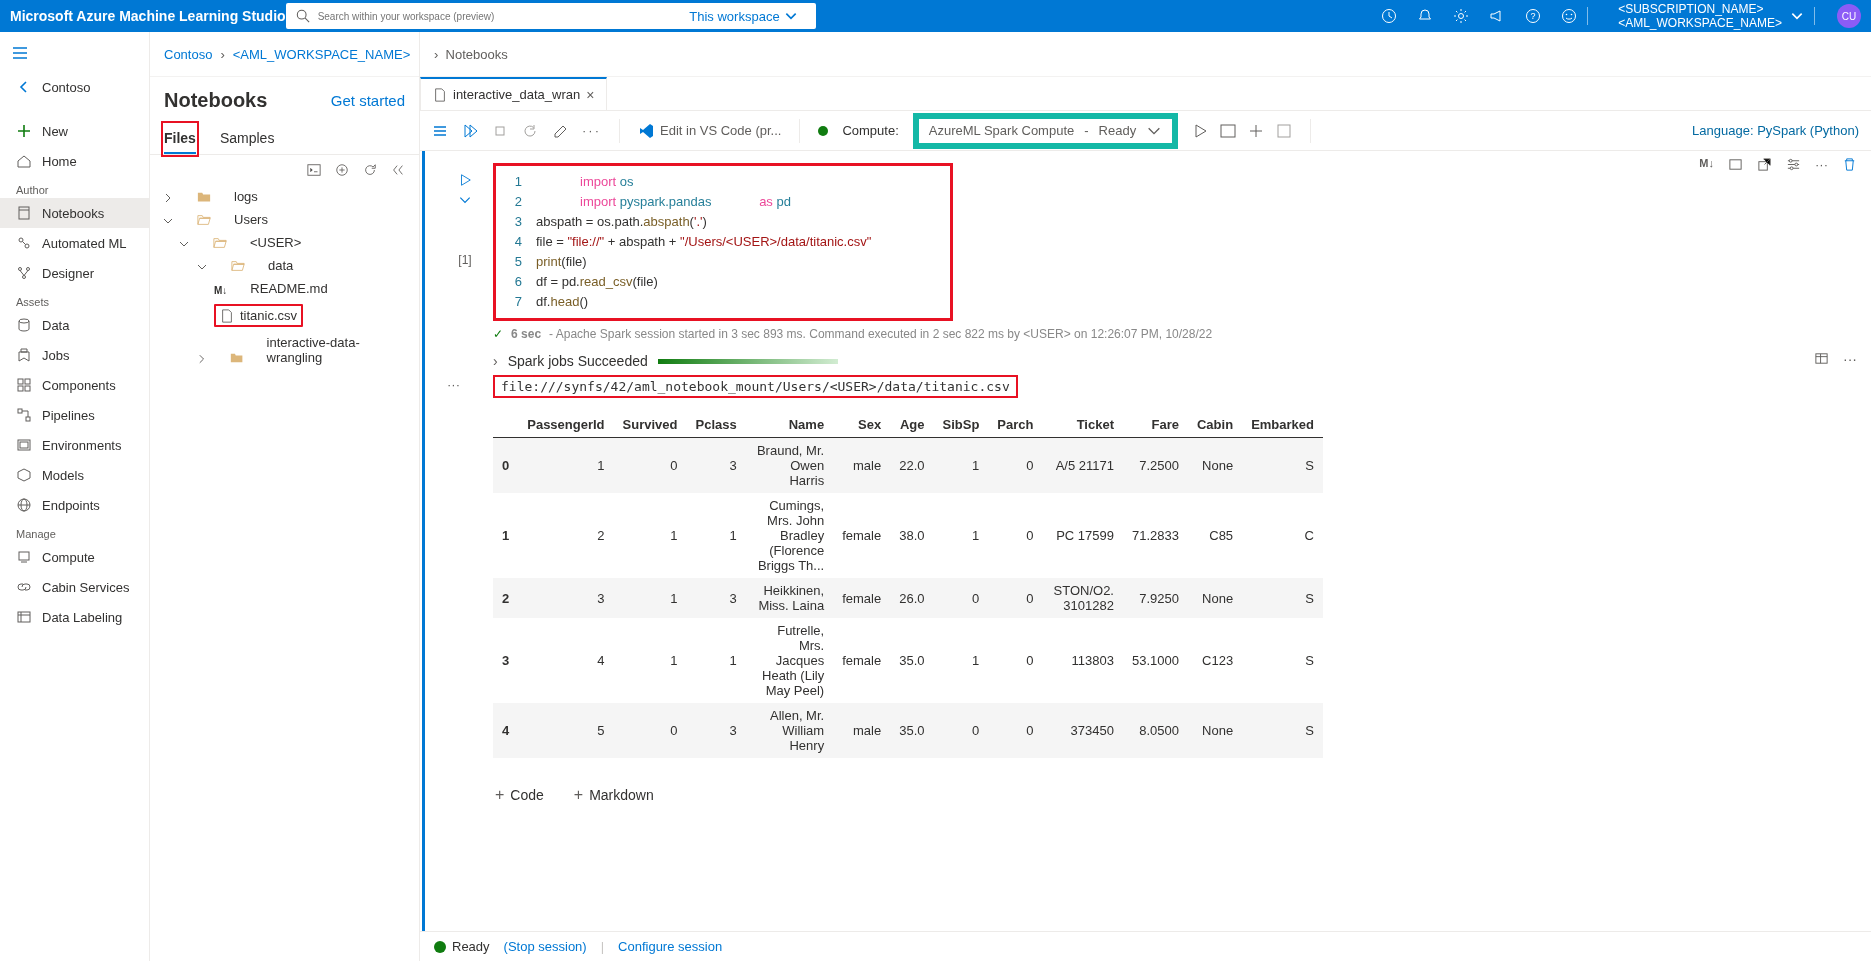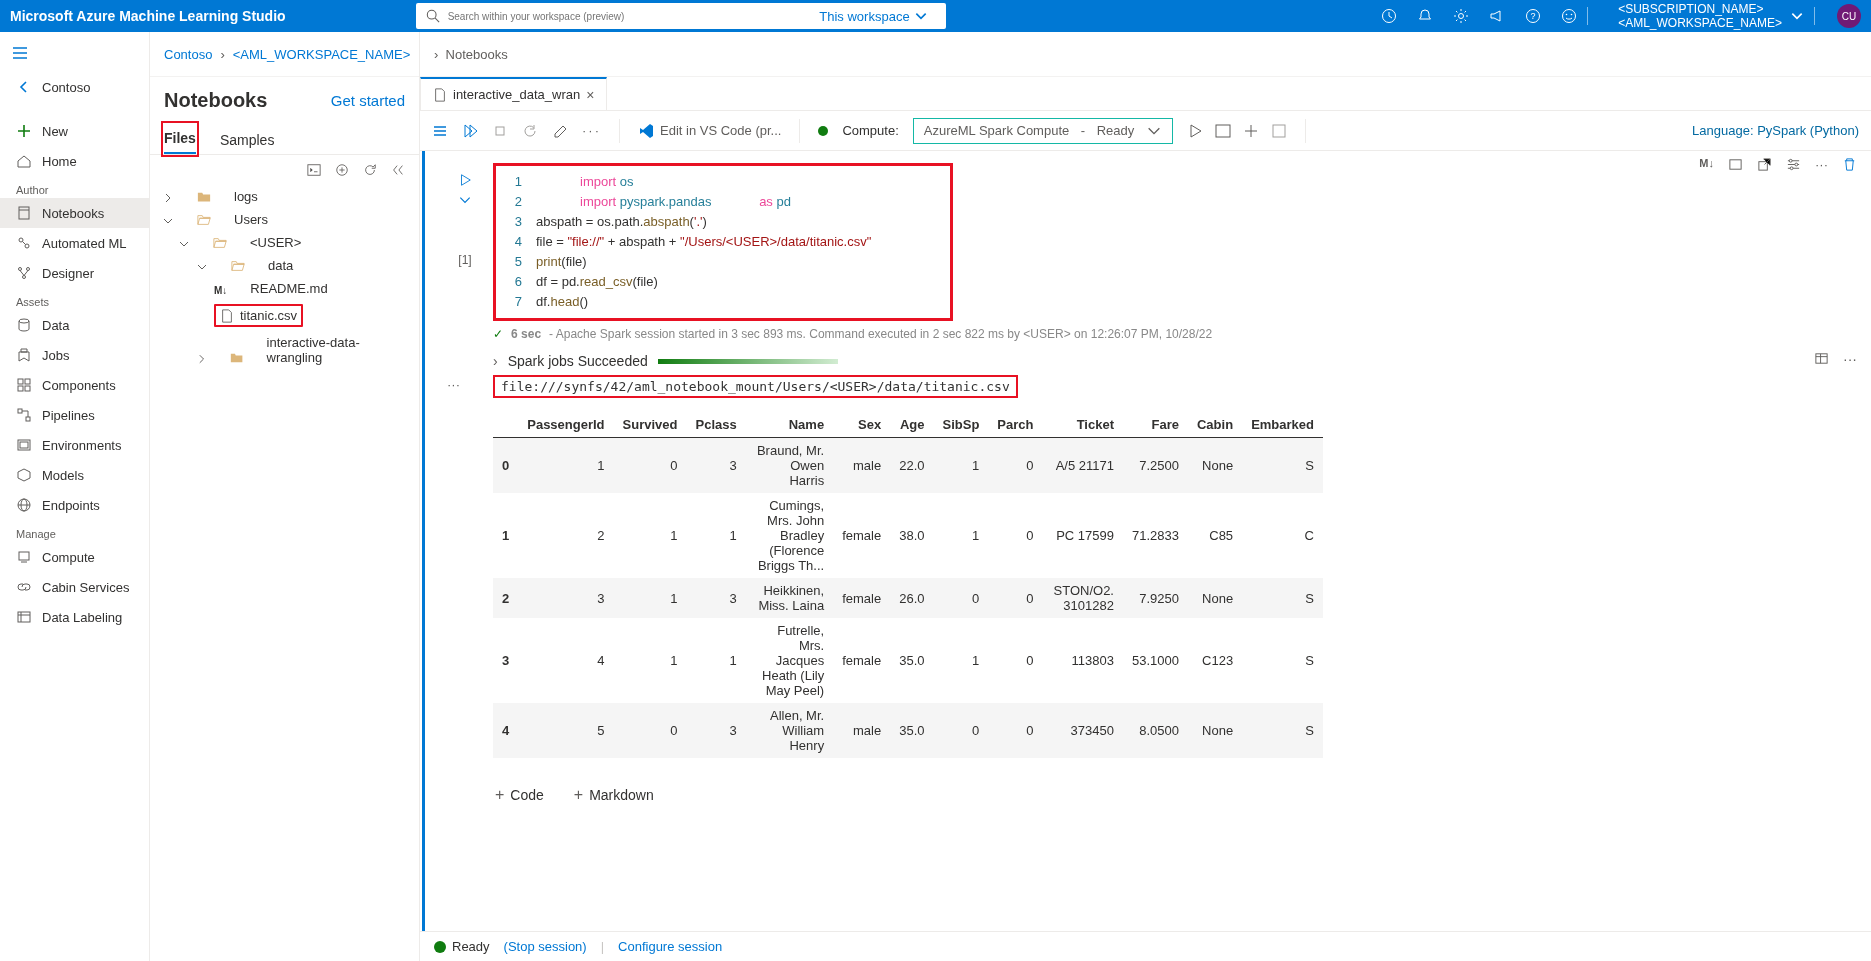--- a/index.html
+++ b/index.html
@@ -1,45 +1,45 @@
 <!DOCTYPE html>
 <html><head>
 <meta charset="utf-8">
 <style>
 * { margin:0; padding:0; box-sizing:border-box; font-family:"Segoe UI",-apple-system,Arial,sans-serif; }
 body { background:#fff; font-size:13px; color:#323130; overflow:hidden; }
 
 .topbar { height:32px; background:#0078d4; display:flex; align-items:center; color:#fff; padding:0 10px; }
-.topbar .title { font-size:14px; font-weight:600; margin-right:130px; }
+.topbar .title { font-size:14px; font-weight:600; }
 .searchbox { flex:0 0 530px; background:#fff; border-radius:2px; height:26px; display:flex; align-items:center; padding:0 10px; color:#605e5c; }
 .searchbox svg { width:14px; height:14px; margin-right:8px; }
 .searchbox input { border:none; outline:none; flex:1; font-size:10px; }
 .searchbox .scope { color:#0078d4; font-size:13px; display:flex; align-items:center; gap:4px; }
 .topbar .spacer { flex:1; }
 .topbar .icons { display:flex; gap:20px; align-items:center; }
 .topbar .icons svg { width:16px; height:16px; }
 .topbar .subinfo { margin-left:20px; font-size:12px; line-height:14px; }
-.topbar .avatar { width:24px; height:24px; border-radius:50%; background:#701a75; color:#fff; display:flex; align-items:center; justify-content:center; font-size:10px; margin-left:12px; }
+.topbar .avatar { width:24px; height:24px; border-radius:50%; background:#8b5cf6; color:#fff; display:flex; align-items:center; justify-content:center; font-size:10px; margin-left:12px; }
 
 .shell { display:flex; height:calc(100vh - 32px); }
 .leftnav { width:150px; border-right:1px solid #edebe9; display:flex; flex-direction:column; padding-top:5px; }
 .leftnav .hamburger { padding:8px 12px; }
 .leftnav .item { display:flex; align-items:center; gap:10px; padding:7px 16px; font-size:13px; color:#323130; cursor:pointer; }
 .leftnav .item.active { background:#edebe9; font-weight:400; }
 .leftnav .item svg { width:16px; height:16px; flex:0 0 16px; }
 .leftnav .section { color:#605e5c; font-size:11px; padding:8px 16px 2px; }
 .leftnav .back svg { stroke:#0078d4; }
 .leftnav .new svg { stroke:#107c10; }
 
 .filepanel { width:270px; border-right:1px solid #edebe9; display:flex; flex-direction:column; }
 .bcrumb { height:45px; display:flex; align-items:center; gap:8px; padding:0 14px; font-size:13px; color:#605e5c; border-bottom:1px solid #f3f2f1; }
 .bcrumb a { color:#0078d4; }
 .filepanel h2 { font-size:20px; font-weight:600; padding:12px 14px; display:flex; justify-content:space-between; align-items:center; }
 .filepanel .getstarted { color:#0078d4; font-size:15px; font-weight:400; }
-.tabs { display:flex; gap:24px; padding:0 14px; border-bottom:1px solid #edebe9;align-items:flex-end; }
+.tabs { display:flex; gap:24px; padding:0 14px; border-bottom:1px solid #edebe9; }
 .tabs .tab { padding:6px 0; font-size:14px; cursor:pointer; }
 .tabs .tab.active { border-bottom:2px solid #0078d4; font-weight:600; }
 .tabs .tab.hl { outline:2px solid #e81123; outline-offset:1px; }
 .panelactions { display:flex; justify-content:flex-end; gap:14px; padding:8px 14px; color:#605e5c; }
 .panelactions svg{width:14px;height:14px;}
 .tree { padding:0 6px; font-size:13px; }
 .tree .node { display:flex; align-items:flex-end; gap:23px; padding:4px 6px; cursor:pointer; }
 .tree .node .chev { width:12px; height:12px; }
 .tree .node .ficon { width:14px; height:14px; }
 .tree .ind1{padding-left:22px;} .tree .ind2{padding-left:40px;} .tree .ind3{padding-left:58px;}
@@ -50,21 +50,21 @@
 .filetabs { height:34px; display:flex; border-bottom:1px solid #edebe9; }
 .filetab { display:flex; align-items:center; gap:6px; padding:0 12px; border:1px solid #edebe9; border-bottom:none; border-top:2px solid #0078d4; font-size:13px; }
 .filetab .close{font-size:14px;color:#605e5c;}
 .toolbar { height:40px; display:flex; align-items:center; border-bottom:1px solid #edebe9; padding:0 12px; gap:14px; font-size:13px; color:#605e5c; }
 .toolbar .sep { width:1px; height:24px; background:#edebe9; margin:0 4px;}
 .toolbar svg { width:16px; height:16px; }
 .toolbar .runall{color:#0078d4;}
 .toolbar .vscode { display:flex; align-items:center; gap:6px; }
 .toolbar .compute{color:#323130;}
 .toolbar .greencirc{width:10px;height:10px;background:#107c10;border-radius:50%;}
-.toolbar .computesel{border:1px solid #14b8a6;padding:4px 10px;display:flex;align-items:center;gap:10px;min-width:260px;justify-content:space-between;text-align:center;}
+.toolbar .computesel{border:6px solid #14b8a6;padding:4px 10px;display:flex;align-items:center;gap:10px;min-width:260px;justify-content:space-between;text-align:center;}
 .toolbar .lang{margin-left:auto;color:#0369a1;}
 .toolbar .kicons{display:flex;gap:12px;}
 
 .nbody { flex:1; overflow:auto; padding:8px 12px; position:relative; border-left:3px solid #0078d4; margin-left:2px; }
 .celltoolbar { position:absolute; right:14px; top:6px; display:flex; gap:14px; color:#605e5c; }
 .celltoolbar svg{width:15px;height:15px;}
 .cell { display:flex; margin-top:4px; }
 .gutter { flex:0 0 56px; display:flex; flex-direction:column; align-items:center; gap:6px; padding-top:10px; color:#0078d4; }
 .gutter svg{width:14px;height:14px;}
 .gutter .execnum{color:#605e5c;font-size:12px;margin-top:40px;}

